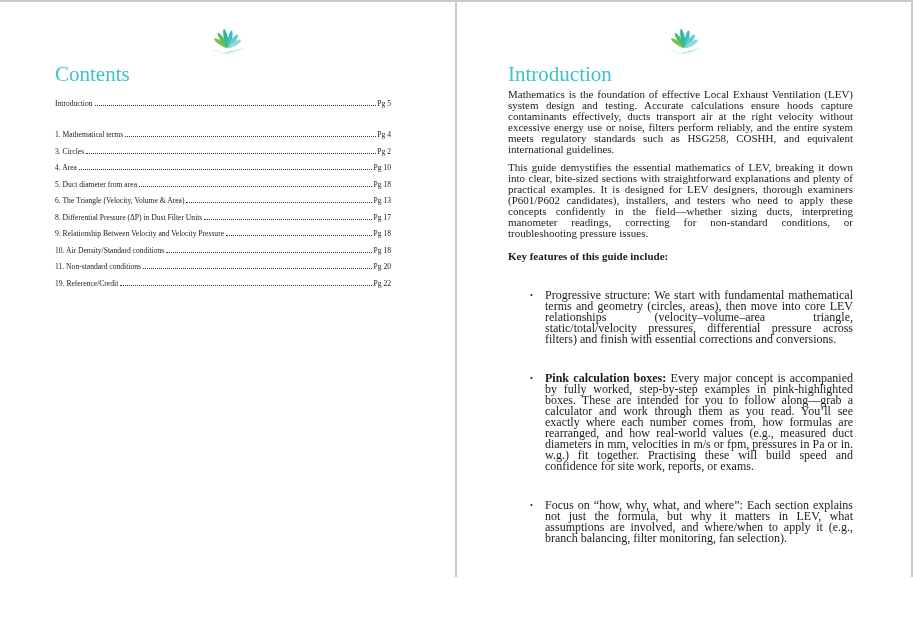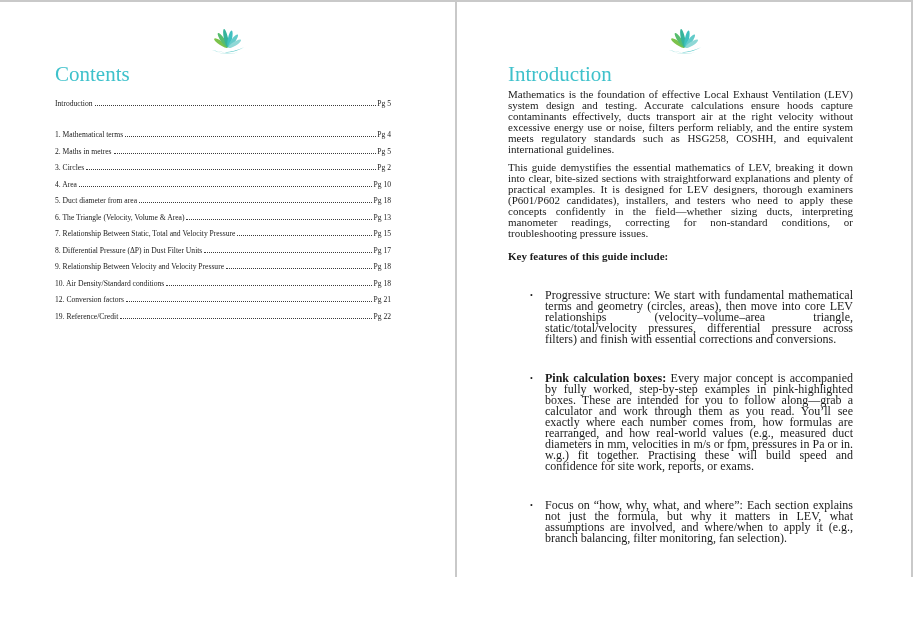--- a/index.html
+++ b/index.html
@@ -71,68 +71,58 @@
         <span class="toc-label">Introduction</span>
         <span class="toc-dots"></span>
         <span class="toc-page">Pg 5</span>
       </div>
       <div class="toc-row">
         <span class="toc-label">1. Mathematical terms</span>
         <span class="toc-dots"></span>
         <span class="toc-page">Pg 4</span>
       </div>
       <div class="toc-row">
-        <span class="toc-label">2. Maths in metres</span>
-        <span class="toc-dots"></span>
-        <span class="toc-page">Pg 5</span>
-      </div>
-      <div class="toc-row">
         <span class="toc-label">3. Circles</span>
         <span class="toc-dots"></span>
         <span class="toc-page">Pg 2</span>
       </div>
       <div class="toc-row">
         <span class="toc-label">4. Area</span>
         <span class="toc-dots"></span>
         <span class="toc-page">Pg 10</span>
       </div>
       <div class="toc-row">
         <span class="toc-label">5. Duct diameter from area</span>
         <span class="toc-dots"></span>
         <span class="toc-page">Pg 18</span>
       </div>
       <div class="toc-row">
         <span class="toc-label">6. The Triangle (Velocity, Volume &amp; Area)</span>
         <span class="toc-dots"></span>
         <span class="toc-page">Pg 13</span>
       </div>
       <div class="toc-row">
-        <span class="toc-label">7. Relationship Between Static, Total and Velocity Pressure</span>
-        <span class="toc-dots"></span>
-        <span class="toc-page">Pg 15</span>
-      </div>
-      <div class="toc-row">
         <span class="toc-label">8. Differential Pressure (ΔP) in Dust Filter Units</span>
         <span class="toc-dots"></span>
         <span class="toc-page">Pg 17</span>
       </div>
       <div class="toc-row">
         <span class="toc-label">9. Relationship Between Velocity and Velocity Pressure</span>
         <span class="toc-dots"></span>
         <span class="toc-page">Pg 18</span>
       </div>
       <div class="toc-row">
         <span class="toc-label">10. Air Density/Standard conditions</span>
         <span class="toc-dots"></span>
         <span class="toc-page">Pg 18</span>
       </div>
       <div class="toc-row">
-        <span class="toc-label">12. Conversion factors</span>
+        <span class="toc-label">11. Non-standard conditions</span>
         <span class="toc-dots"></span>
-        <span class="toc-page">Pg 21</span>
+        <span class="toc-page">Pg 20</span>
       </div>
       <div class="toc-row">
         <span class="toc-label">19. Reference/Credit</span>
         <span class="toc-dots"></span>
         <span class="toc-page">Pg 22</span>
       </div>
     </div>
 
     <div class="page-num">2</div>
   </div>

